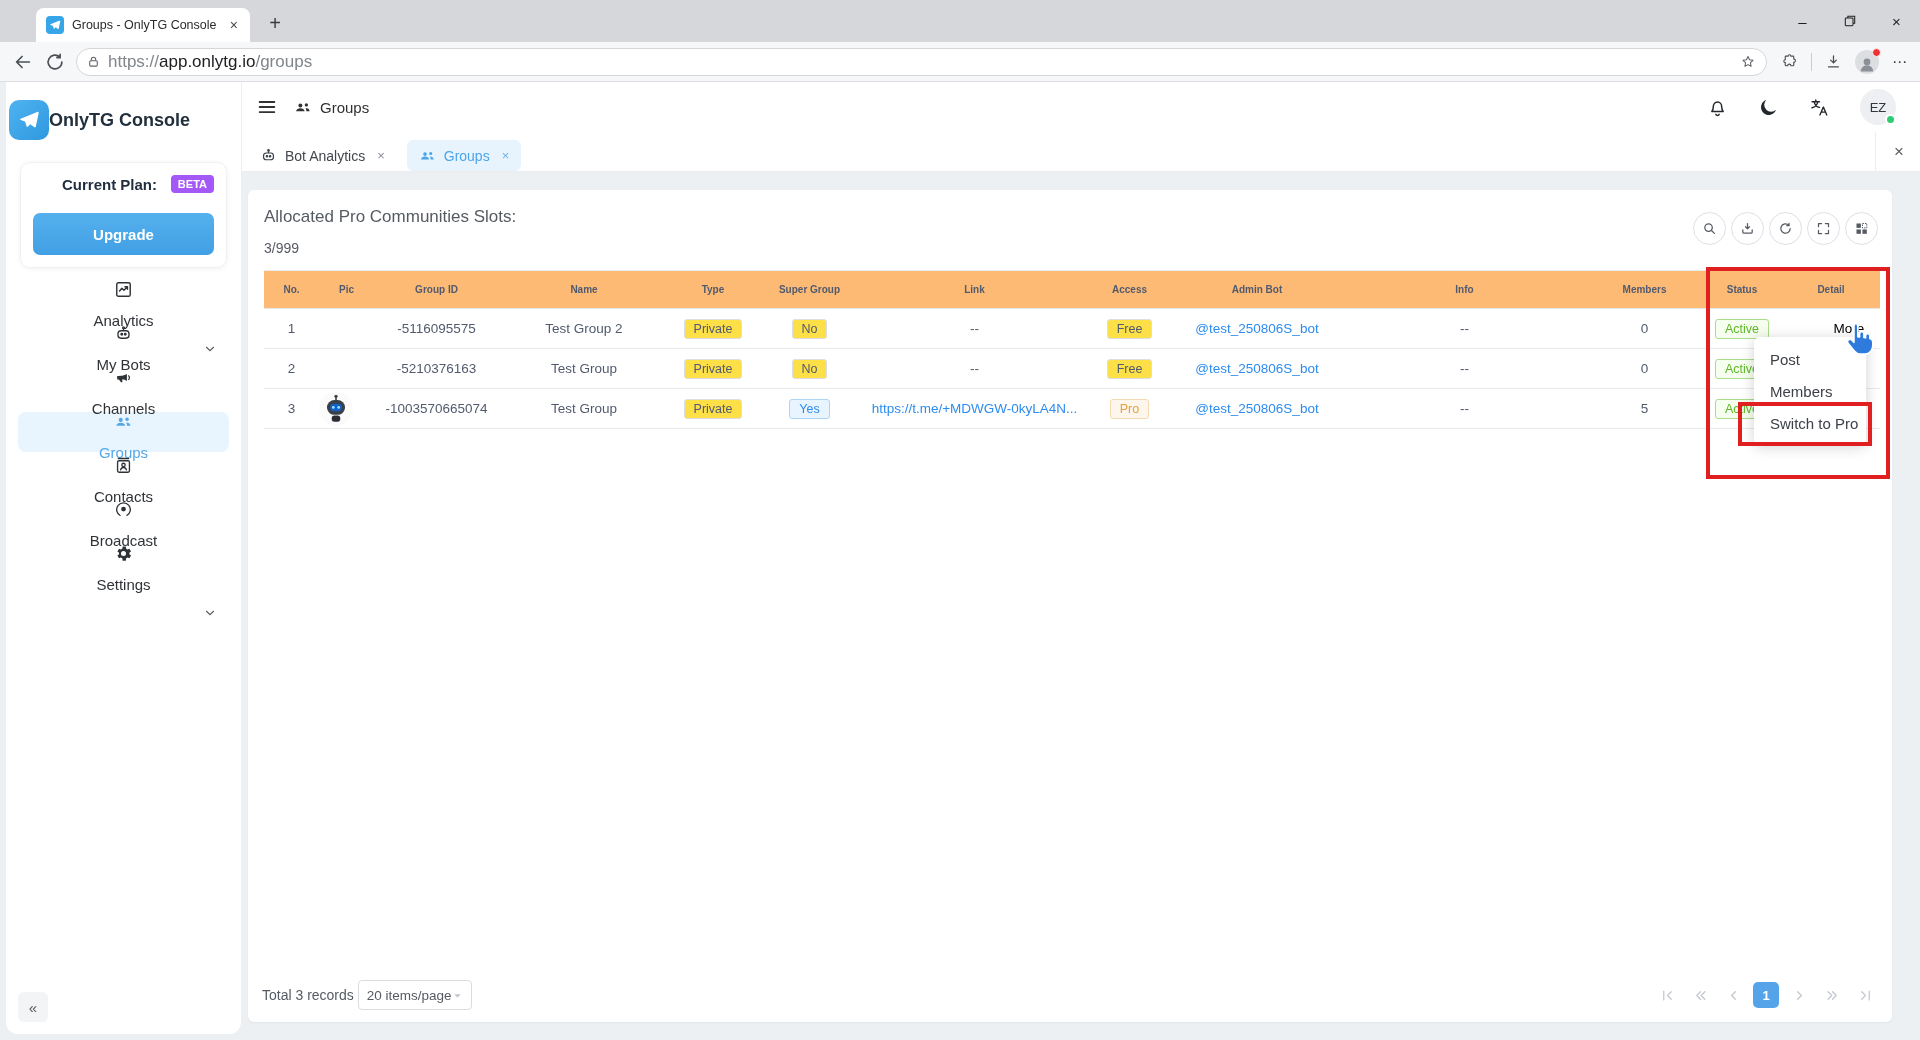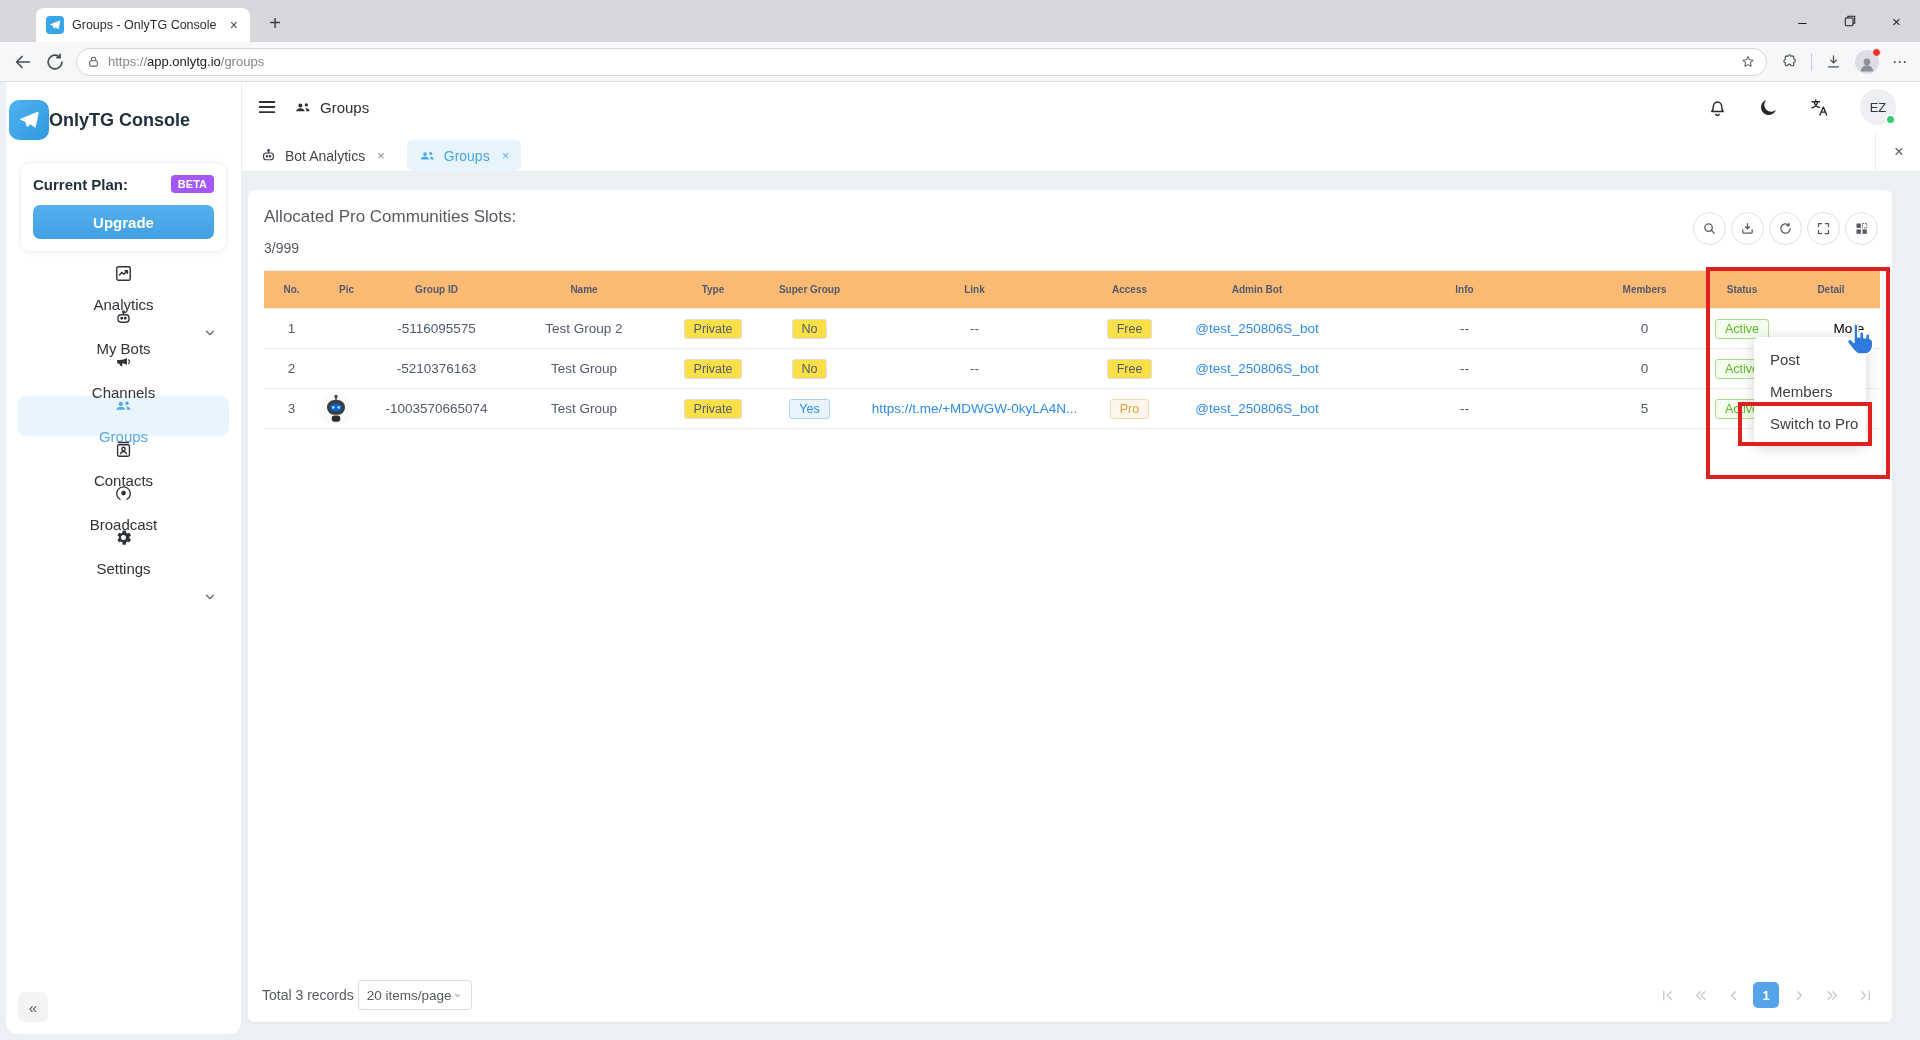--- a/index.html
+++ b/index.html
@@ -15,44 +15,44 @@
   .tab-title { font-size:12.5px; color:#2b2b2b; white-space:nowrap; overflow:hidden; flex:1; }
   .tab-close { font-size:14px; color:#4a4a4a; padding:0 2px; cursor:default; }
   .newtab { position:absolute; left:262px; top:11px; font-size:20px; color:#3c3c3c; width:26px; height:26px; text-align:center; line-height:24px; }
   .win-controls { position:absolute; right:0; top:0; height:42px; display:flex; }
   .win-btn { width:47px; height:42px; display:flex; align-items:center; justify-content:center; color:#1f1f1f; font-size:15px; }
 
   .btoolbar { height:40px; background:#f6f7f8; border-bottom:1px solid #dcdfe3; display:flex; align-items:center; padding:0 12px; gap:10px; }
   .nav-ic { width:22px; height:22px; color:#4b4f54; }
   .urlpill { flex:1; height:28px; background:#fff; border:1px solid #d4d7da; border-radius:14px;
     display:flex; align-items:center; padding:0 10px; gap:8px; }
-  .url { font-size:13px; color:#202124; white-space:nowrap; }
+  .url { font-size:17px; color:#202124; white-space:nowrap; }
   .url .dim { color:#81868c; }
   .url-star { margin-left:auto; }
   .tb-right { display:flex; align-items:center; gap:13px; padding-left:4px; }
   .tb-sep { width:1px; height:18px; background:#c9ccd0; }
   .tb-avatar { position:relative; width:24px; height:24px; border-radius:50%; background:#dcdee1; display:flex; align-items:flex-end; justify-content:center; overflow:visible; }
   .tb-avatar .dot { position:absolute; right:-2px; top:-2px; width:9px; height:9px; border-radius:50%; background:#e33; border:1.5px solid #f6f7f8; }
   .dots { font-size:15px; color:#3c4043; letter-spacing:1px; }
 
   
   .app { position:relative; display:flex; height:958px; }
   .sidebar { width:242px; flex:none; padding:0 0 6px 6px; }
   .sidebar-card { position:relative; background:#fff; height:100%; border-radius:0 0 12px 12px; border-right:1px solid #eceff2; }
   .brand { display:flex; align-items:center; gap:0; padding:18px 3px 6px; }
   .brand-logo { width:40px; height:40px; border-radius:10px; flex:none;
     background:linear-gradient(135deg,#4fb3f0,#2f98df); display:flex; align-items:center; justify-content:center; }
   .brand-name { font-size:18px; font-weight:700; color:#22303e; }
 
   .plan-card { margin:16px 14px 10px; border:1px solid #f0f1f3; border-radius:10px;
     box-shadow:0 1px 5px rgba(0,0,0,.06); padding:12px; }
-  .plan-row { display:flex; align-items:center; justify-content:space-between; }
+  .plan-row { display:flex; align-items:center; justify-content:space-between;margin-left:29px; }
   .plan-label { font-size:15px; font-weight:700; color:#1f2d3d; }
   .beta-badge { background:#a458f5; color:#fff; font-size:11px; font-weight:700; border-radius:4px; padding:3px 7px; }
-  .upgrade-btn { margin-top:12px; height:34px; border-radius:7px; background:linear-gradient(180deg,#55b0ed,#419fe4);
+  .upgrade-btn { margin-top:20px; height:42px; border-radius:7px; background:linear-gradient(180deg,#55b0ed,#419fe4);
     color:#fff; font-size:15px; font-weight:700; display:flex; align-items:center; justify-content:center; cursor:pointer; }
 
   .nav { margin-top:12px; }
   .nav-item { display:flex; align-items:center; gap:13px; height:40px; margin:4px 12px; padding:0 12px; border-radius:8px;
     font-size:15px; color:#2f3338; cursor:pointer;flex-direction:column; }
   .nav-item .ic { width:19px; height:19px; color:#2f3338; flex:none; }
   .nav-item .chev { margin-left:auto; width:14px; height:14px; color:#5a5e63; }
   .nav-item.active { background:#e8f5fe; color:#54a8e9; }
   .nav-item.active .ic { color:#54a8e9; }
   .collapse-btn { position:absolute; left:12px; bottom:12px; width:30px; height:30px; border-radius:6px;

